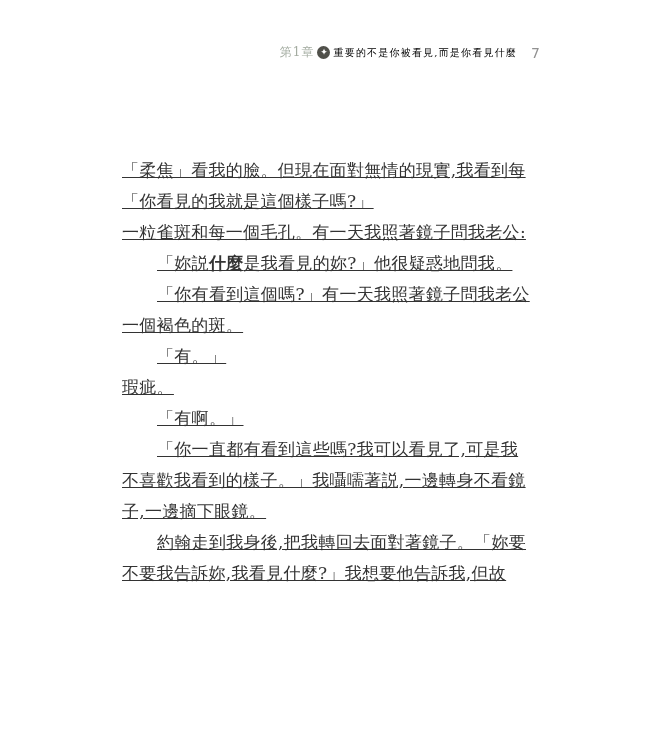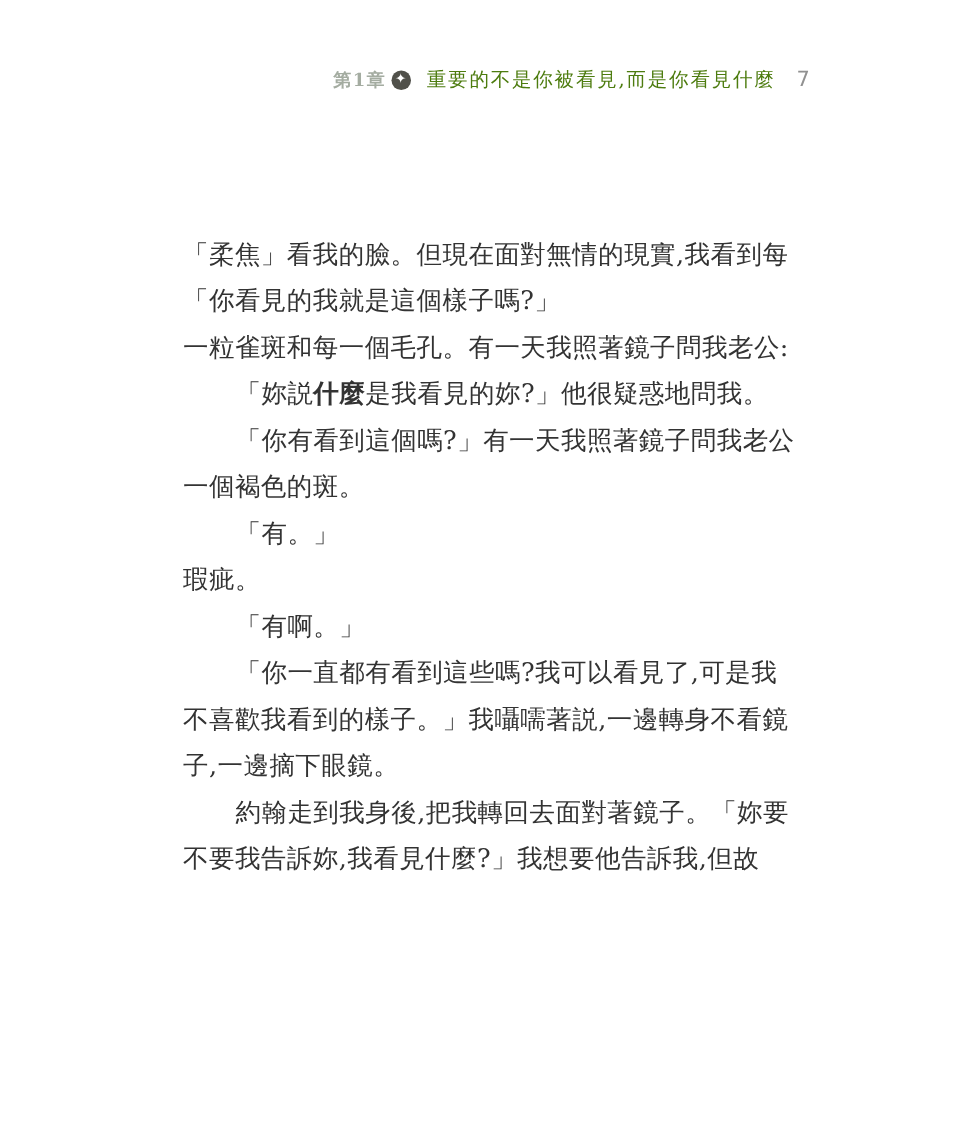--- a/index.html
+++ b/index.html
@@ -20,58 +20,57 @@
     display: flex;
     justify-content: flex-end;
     align-items: center;
     white-space: nowrap;
   }
   .chapter {
     font-size: 12px;
     color: #a4aca1;
     letter-spacing: 1px;
     margin-right: 3px;
-    font-weight: bold;
   }
   .orn {
     width: 13px; height: 13px;
     border-radius: 50%;
     background: #50504a;
     display: inline-flex;
     align-items: center;
     justify-content: center;
     margin-right: 3px;
     flex: 0 0 auto;
   }
   .orn-glyph {
     color: #ffffff;
     font-size: 9px;
     line-height: 1;
     font-family: "DejaVu Sans", sans-serif;
   }
   .title {
-    font-size: 13px;
-    color: #4d7c0f;
+    font-size: 10px;
+    color: #000000;
     letter-spacing: 1.2px;
-    margin-left: 8px;
   }
   .pagenum {
     font-size: 14px;
     color: #919191;
     margin-left: 14px;
     font-family: "DejaVu Sans", sans-serif;
   }
   .text {
     position: absolute;
     left: 122px; top: 155px;
     width: 418px;
     font-size: 17px;
     line-height: 31px;
     color: #333333;
     letter-spacing: 0.3px;
+    text-decoration: underline;
   }
   .line {
     height: 31px;
     white-space: nowrap;
   }
   .indent { padding-left: 35px; }
   .bold { font-weight: bold; }
 </style>
 </head>
 <body>

